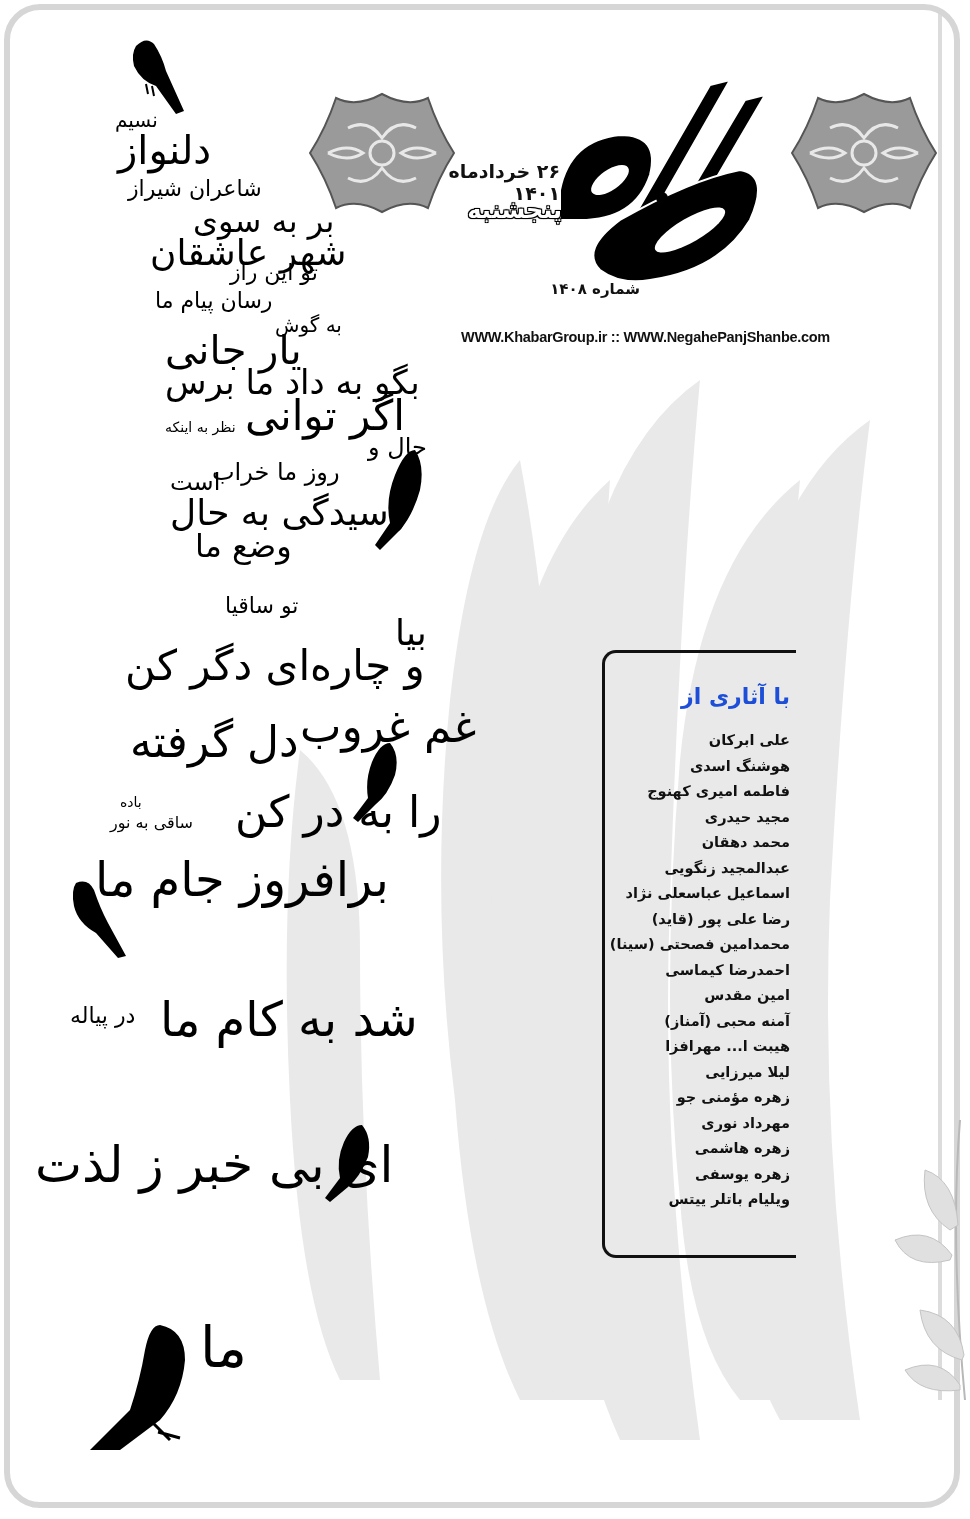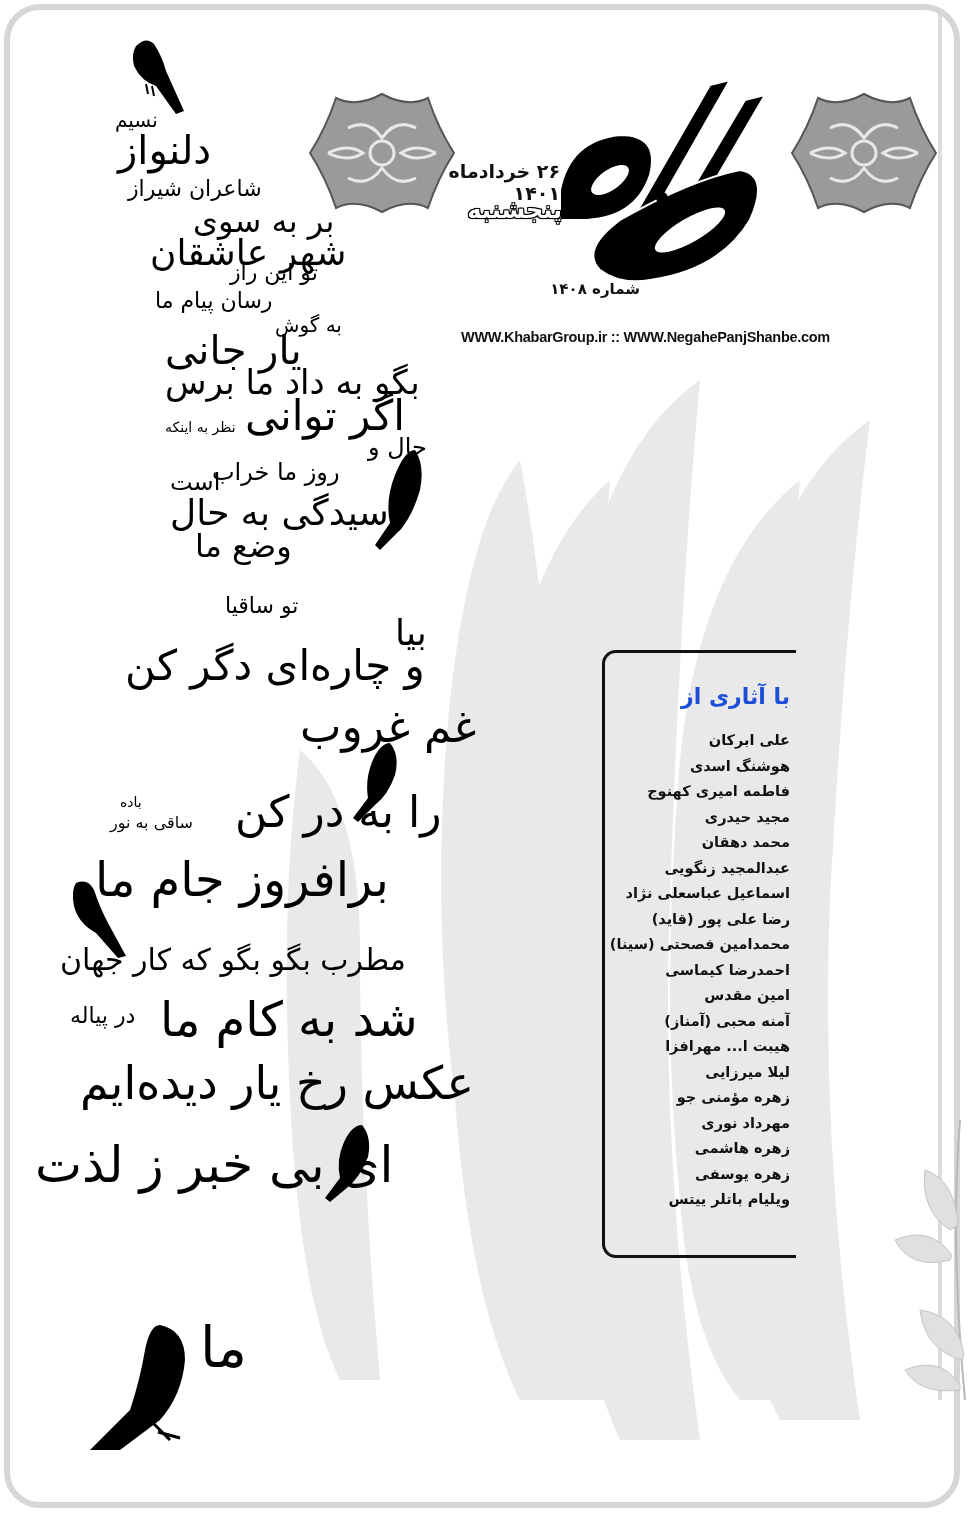--- a/index.html
+++ b/index.html
@@ -108,28 +108,27 @@
     <span style="left: 165px; top: 420px; font-size: 14px;">نظر به اینکه</span>
     <span style="left: 368px; top: 435px; font-size: 24px;">حال و</span>
     <span style="left: 212px; top: 460px; font-size: 24px;">روز ما خراب</span>
     <span style="left: 170px; top: 470px; font-size: 24px;">است</span>
     <span style="left: 170px; top: 495px; font-size: 36px;">رسیدگی به حال</span>
     <span style="left: 195px; top: 530px; font-size: 32px;">وضع ما</span>
     <span style="left: 225px; top: 595px; font-size: 22px;">تو ساقیا</span>
     <span style="left: 395px; top: 615px; font-size: 36px;">بیا</span>
     <span style="left: 125px; top: 645px; font-size: 42px; text-align: center;">و چاره‌ای دگر کن</span>
     <span style="left: 300px; top: 705px; font-size: 44px;">غم غروب</span>
+    <span style="left: 130px; top: 720px; font-size: 44px;">دل گرفته</span>
     <span style="left: 120px; top: 795px; font-size: 14px;">باده</span>
     <span style="left: 110px; top: 815px; font-size: 16px;">ساقی به نور</span>
     <span style="left: 235px; top: 790px; font-size: 44px;">را به در کن</span>
     <span style="left: 95px; top: 855px; font-size: 48px;">برافروز جام ما</span>
-    <span style="left: 60px; top: 945px; font-size: 30px;">مطرب بگو بگو که کار جهان</span>
     <span style="left: 160px; top: 995px; font-size: 48px;">شد به کام ما</span>
     <span style="left: 70px; top: 1005px; font-size: 22px;">در پیاله</span>
-    <span style="left: 80px; top: 1060px; font-size: 46px;">عکس رخ یار دیده‌ایم</span>
     <span style="left: 35px; top: 1140px; font-size: 50px;">ای بی خبر ز لذت</span>
     <span style="left: 200px; top: 1320px; font-size: 56px;">ما</span>
   </div>
 
 <svg class="bird" style="left:125px;top:36px;width:62px;height:80px" viewBox="0 0 60 80">
     <path d="M10 10 Q20 0 28 8 Q36 20 40 35 L58 75 L50 78 L30 50 Q15 45 8 30 Q5 18 10 10 Z" fill="#000"></path>
     <path d="M20 48 L22 58 M26 50 L28 60" stroke="#000" stroke-width="2"></path>
   </svg>
 <svg class="bird" style="left:365px;top:445px;width:60px;height:110px" viewBox="0 0 60 110">
     <path d="M50 5 Q60 20 55 45 Q48 70 35 85 L15 105 L10 100 L25 78 Q20 55 30 30 Q40 5 50 5 Z" fill="#000"></path>

